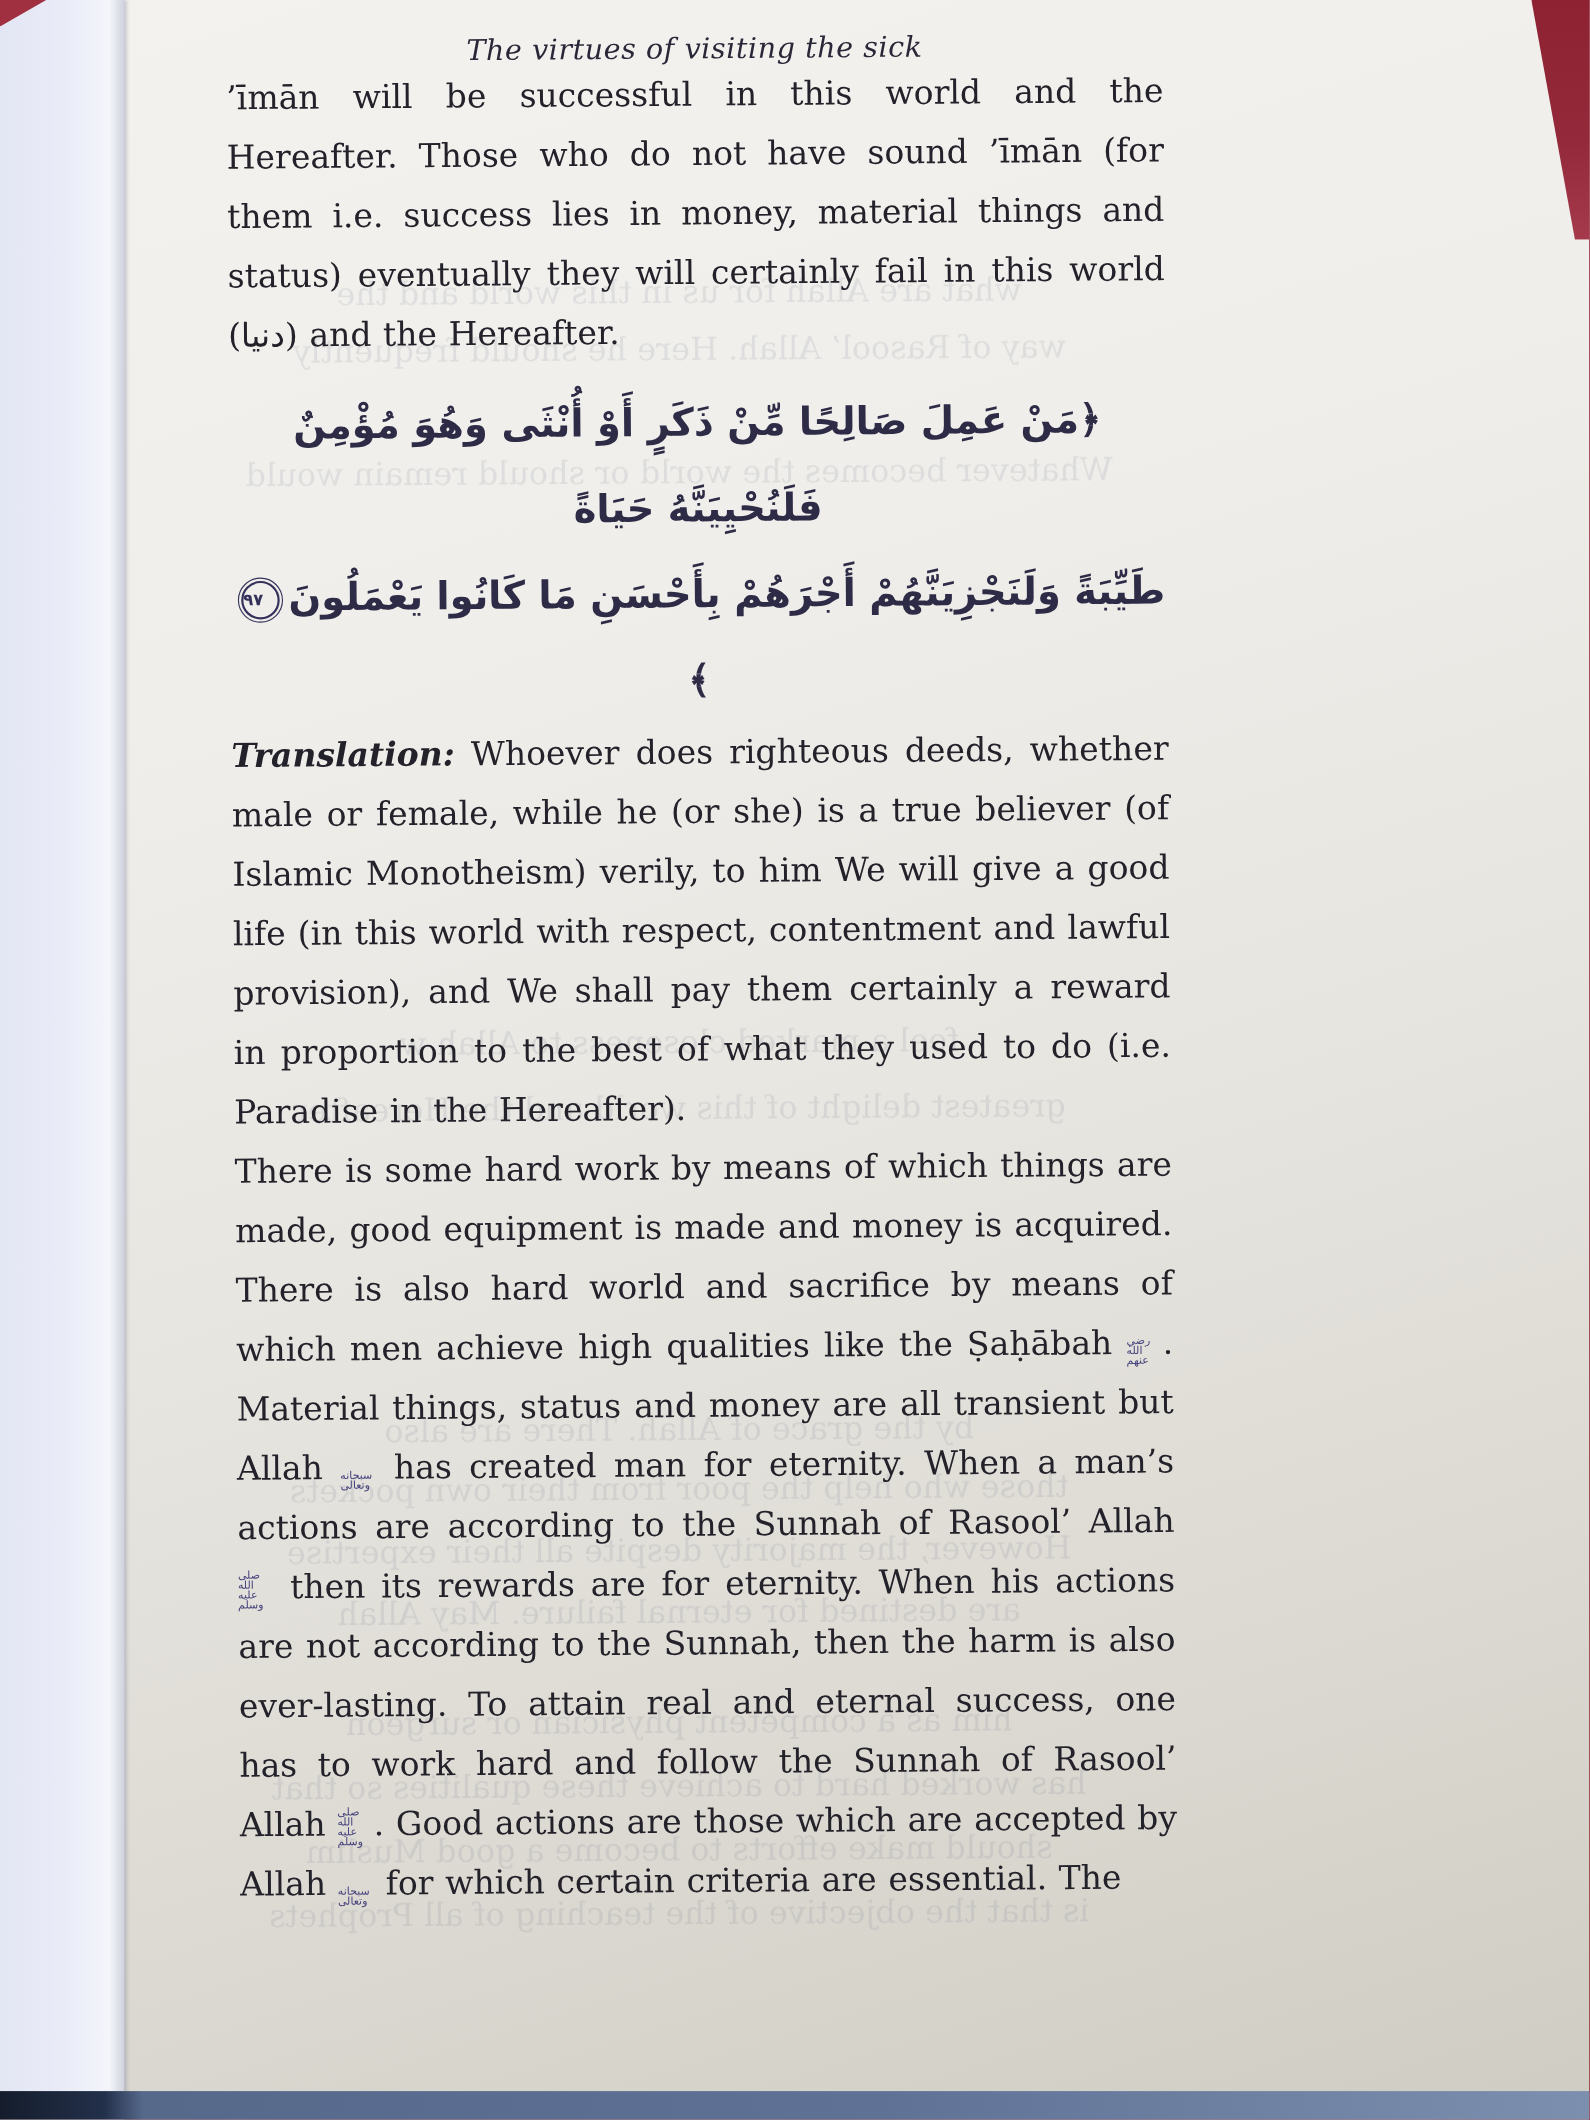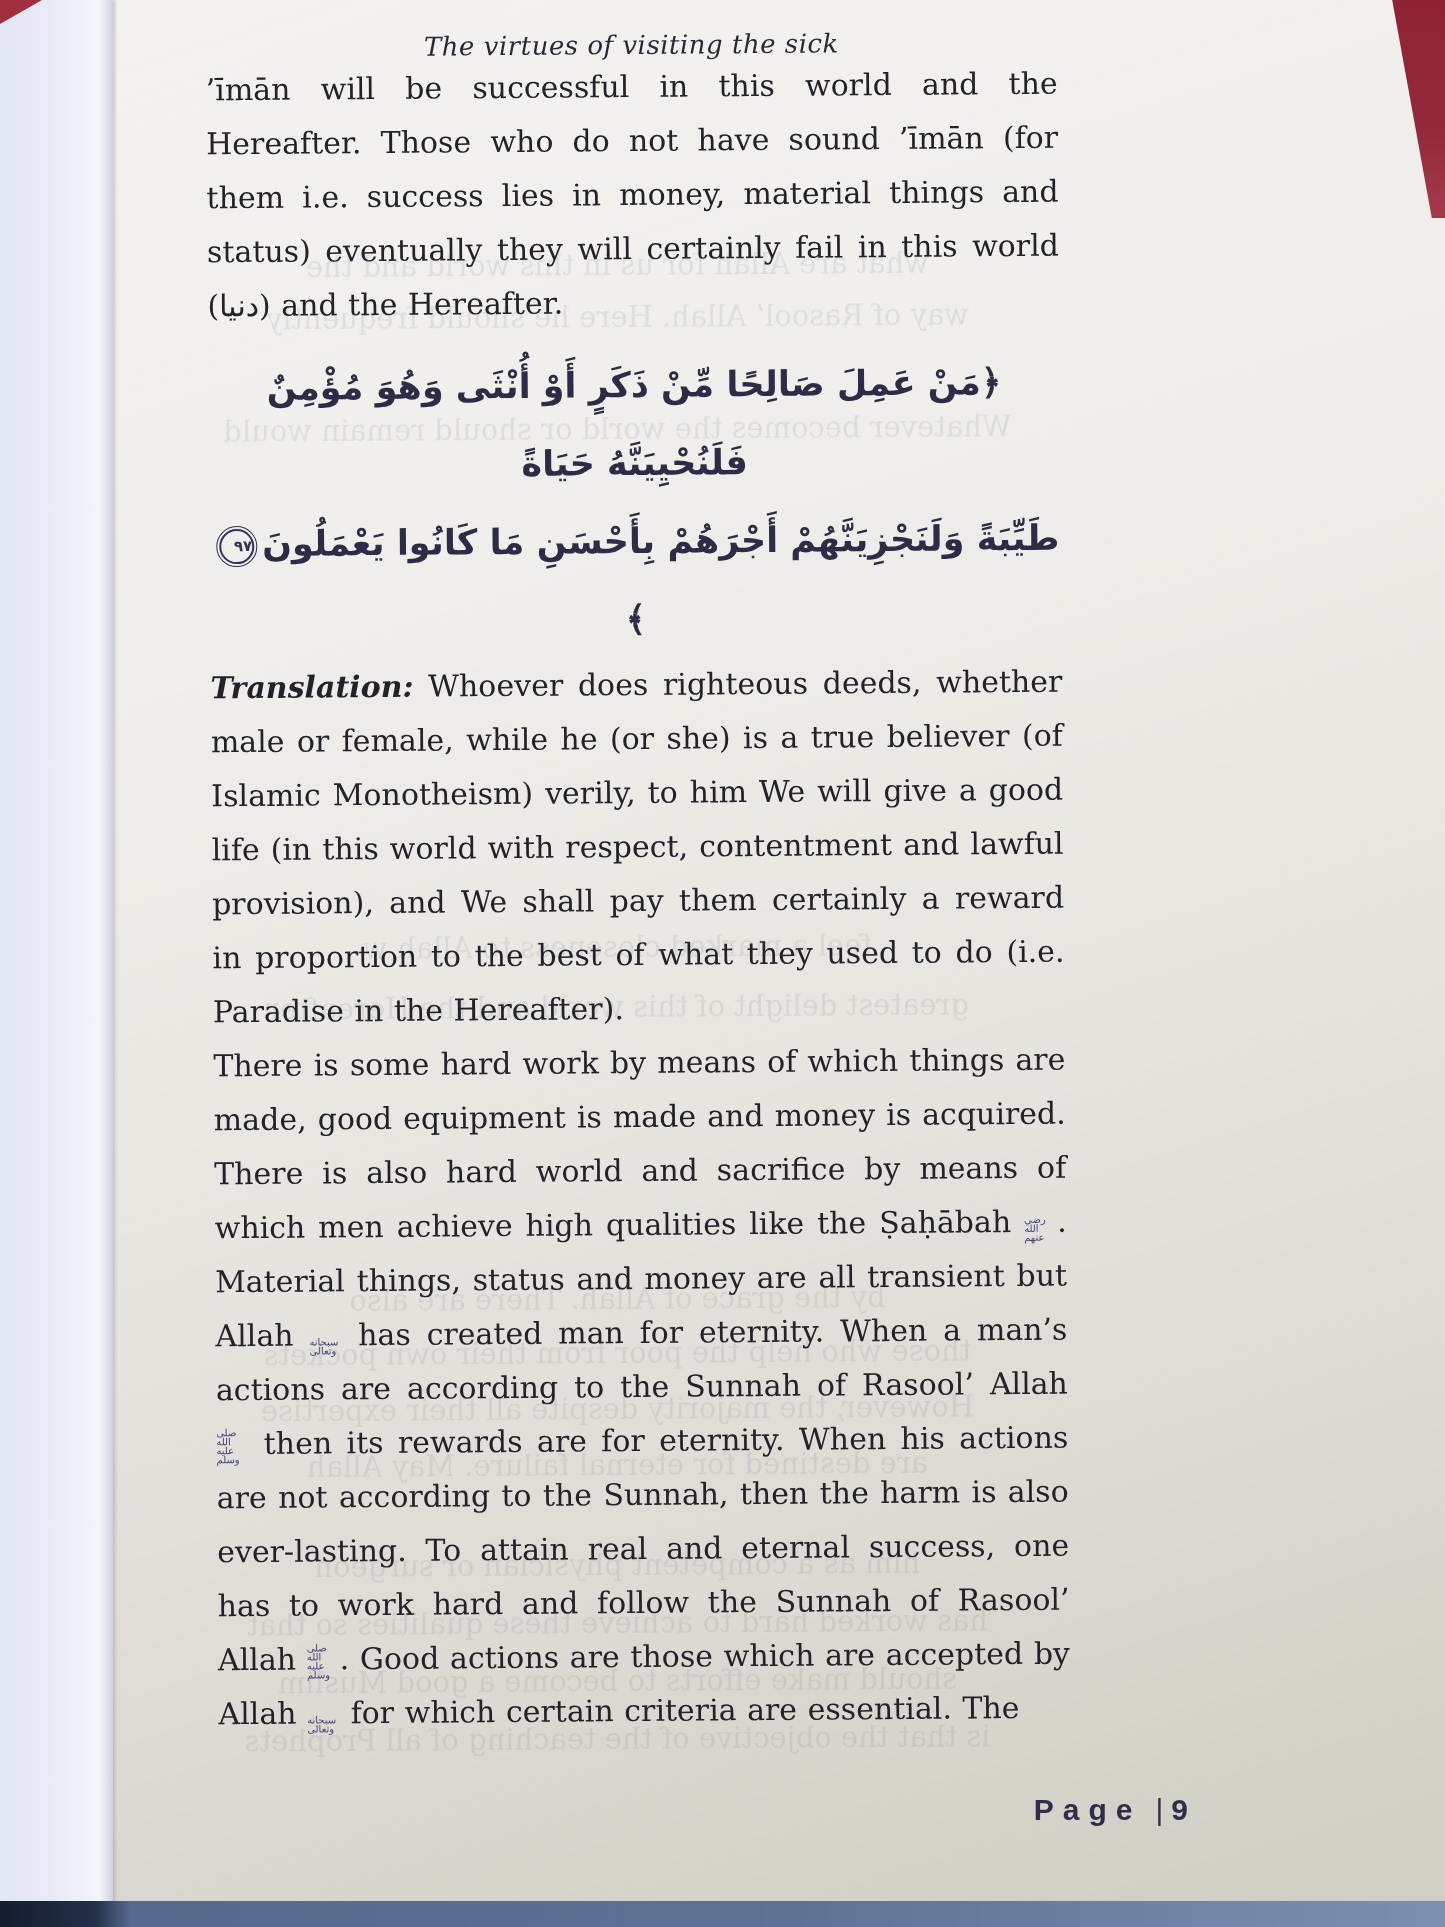--- a/index.html
+++ b/index.html
@@ -62,21 +62,21 @@
   .p-first{margin-top:36px;}
   .verse{
     margin-top:16px;direction:rtl;text-align:center;
     font-family:"DejaVu Sans",sans-serif;font-weight:bold;
     font-size:35px;line-height:78px;color:#2e2b47;
   }
   .ayah-medallion{
     display:inline-block;width:31px;height:31px;line-height:31px;
     margin:0 8px;border:2px solid #34315a;border-radius:50%;
     outline:1px solid #34315a;outline-offset:2px;
-    font-size:15px;font-weight:bold;text-align:right;vertical-align:middle;
+    font-size:15px;font-weight:bold;text-align:left;vertical-align:middle;
     color:#34315a;
   }
   .p-translation{margin-top:16px;}
   .trans-label{font-weight:bold;font-style:italic;}
   .p-hardwork{margin-top:42px;}
   .stamp{
     display:inline-block;width:33px;vertical-align:-9px;
     direction:rtl;text-align:left;
     font-family:"DejaVu Sans",sans-serif;
     font-size:10px;line-height:9px;color:#45427c;
@@ -130,15 +130,14 @@
       <div>﴿مَنْ عَمِلَ صَالِحًا مِّنْ ذَكَرٍ أَوْ أُنْثَى وَهُوَ مُؤْمِنٌ فَلَنُحْيِيَنَّهُ حَيَاةً</div>
       <div><span>طَيِّبَةً وَلَنَجْزِيَنَّهُمْ أَجْرَهُمْ بِأَحْسَنِ مَا كَانُوا يَعْمَلُونَ</span><span class="ayah-medallion">٩٧</span><span>﴾</span></div>
     </div>
 
     <p class="body p-translation"><span class="trans-label">Translation:</span><span> Whoever does righteous deeds, whether male or female, while he (or she) is a true believer (of Islamic Monotheism) verily, to him We will give a good life (in this world with respect, contentment and lawful provision), and We shall pay them certainly a reward in proportion to the best of what they used to do (i.e. Paradise in the Hereafter).</span></p>
 
     <p class="body p-hardwork"><span>There is some hard work by means of which things are made, good equipment is made and money is acquired. There is also hard world and sacrifice by means of which men achieve high qualities like the Ṣaḥābah </span><span class="stamp">رضي الله عنهم</span><span>. Material things, status and money are all transient but Allah </span><span class="stamp">سبحانه وتعالى</span><span> has created man for eternity. When a man’s actions are according to the Sunnah of Rasool’ Allah </span><span class="stamp">صلى الله عليه وسلم</span><span> then its rewards are for eternity. When his actions are not according to the Sunnah, then the harm is also ever-lasting. To attain real and eternal success, one has to work hard and follow the Sunnah of Rasool’ Allah </span><span class="stamp">صلى الله عليه وسلم</span><span>. Good actions are those which are accepted by Allah </span><span class="stamp">سبحانه وتعالى</span><span> for which certain criteria are essential. The</span></p>
 
   </div>
 
-  <div class="footer"><span class="pg-label">Page</span><span class="pg-sep">|</span><span class="pg-num">9</span></div>
 
 </div>
 
 </body></html>

